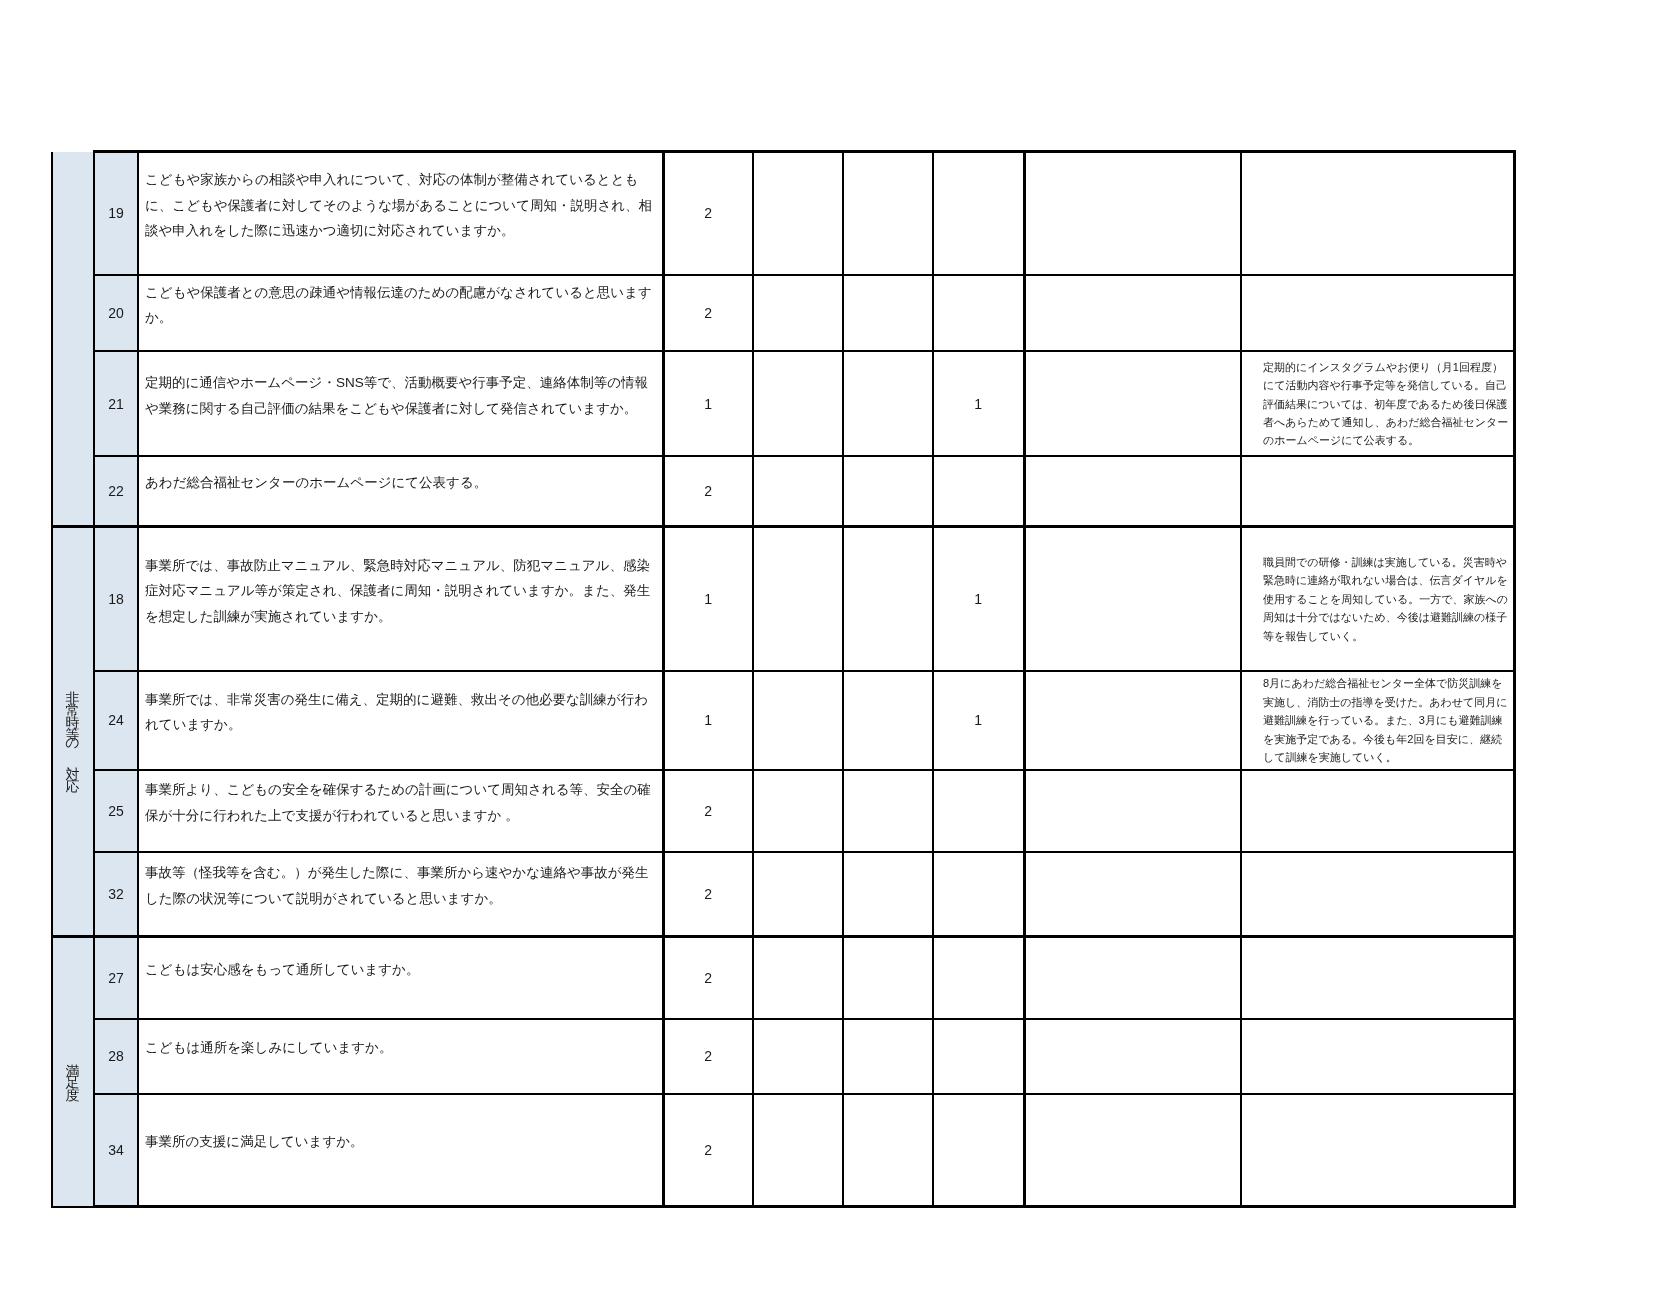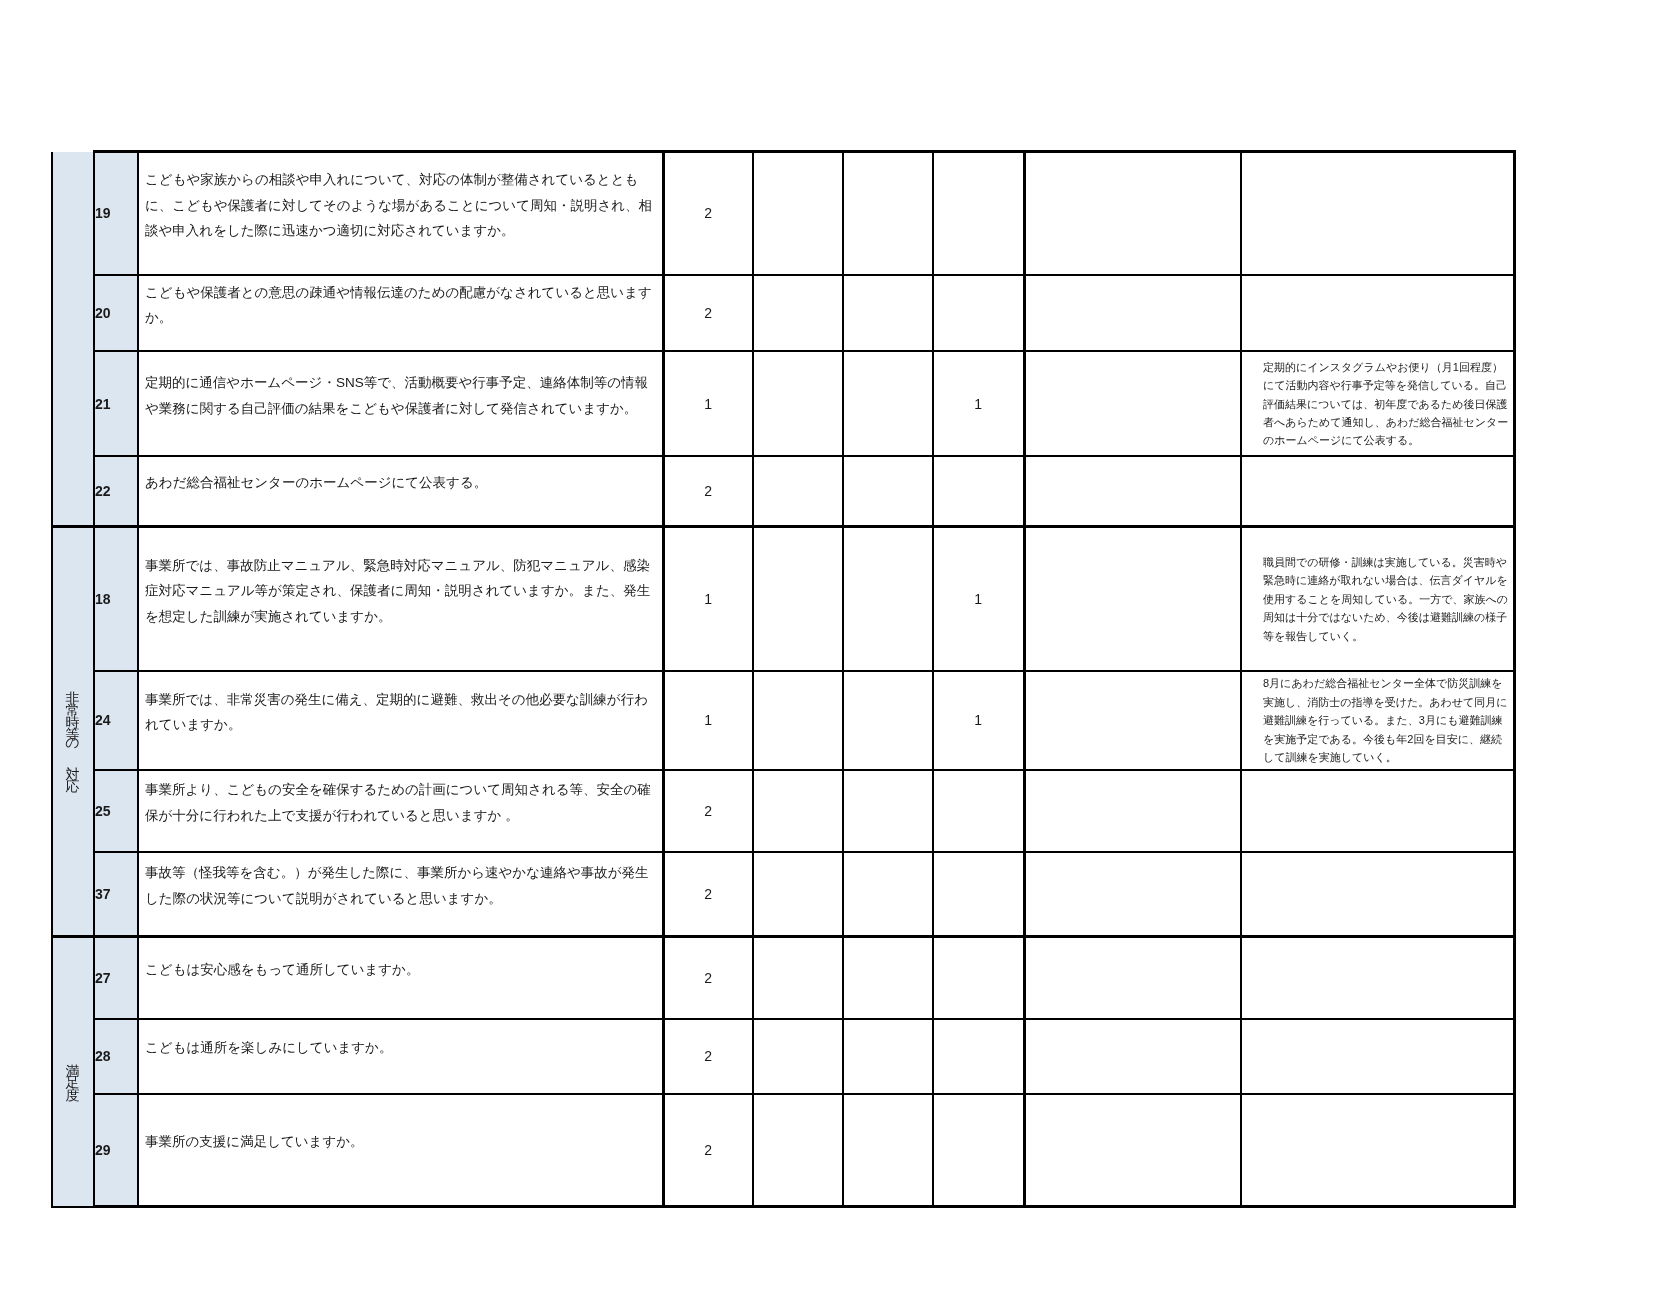--- a/index.html
+++ b/index.html
@@ -36,24 +36,23 @@
     text-orientation:upright;
     letter-spacing:0.85em;
     font-size:14px;
     line-height:1;
     display:inline-block;
     color:#1a1a1a;
   }
   
   td.num{
     background:#dce6f1;
-    text-align:left;
+    text-align:center;
     vertical-align:middle;
     font-size:14px;
-    font-weight:bold;
   }
   
   td.q{
     vertical-align:middle;
     font-size:13.5px;
     line-height:1.88;
     padding:4px 7px 20px 6px;
     border-right:3px solid #000;
     text-align:left;
   }
@@ -162,21 +161,21 @@
           <td class="num">25</td>
           <td class="q">事業所より、こどもの安全を確保するための計画について周知される等、安全の確保が十分に行われた上で支援が行われていると思いますか 。</td>
           <td class="v">2</td>
           <td class="v"></td>
           <td class="v"></td>
           <td class="v thickright"></td>
           <td class="wide"></td>
           <td class="c"></td>
         </tr>
         <tr style="height: 85px;">
-          <td class="num">37</td>
+          <td class="num">32</td>
           <td class="q">事故等（怪我等を含む。）が発生した際に、事業所から速やかな連絡や事故が発生した際の状況等について説明がされていると思いますか。</td>
           <td class="v">2</td>
           <td class="v"></td>
           <td class="v"></td>
           <td class="v thickright"></td>
           <td class="wide"></td>
           <td class="c"></td>
         </tr>
         <tr class="group-start" style="height: 82px;">
           <td class="cat" rowspan="3"><span class="vtext">満足度</span></td>
@@ -193,21 +192,21 @@
           <td class="num">28</td>
           <td class="q">こどもは通所を楽しみにしていますか。</td>
           <td class="v">2</td>
           <td class="v"></td>
           <td class="v"></td>
           <td class="v thickright"></td>
           <td class="wide"></td>
           <td class="c"></td>
         </tr>
         <tr class="last-row" style="height: 113px;">
-          <td class="num">29</td>
+          <td class="num">34</td>
           <td class="q">事業所の支援に満足していますか。</td>
           <td class="v">2</td>
           <td class="v"></td>
           <td class="v"></td>
           <td class="v thickright"></td>
           <td class="wide"></td>
           <td class="c"></td>
         </tr>
       </tbody>
   </table>

